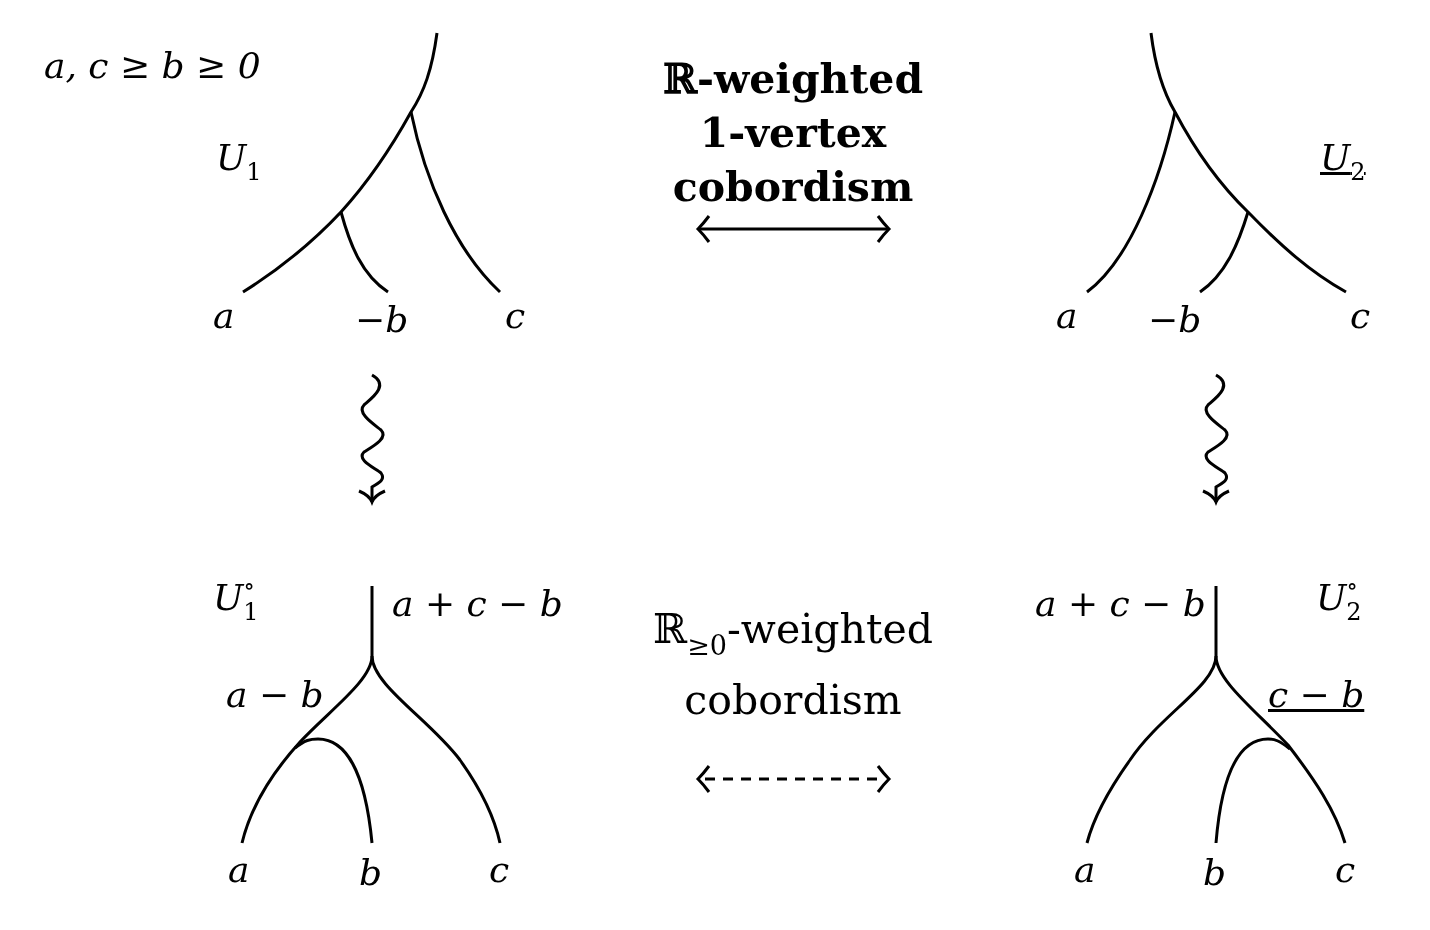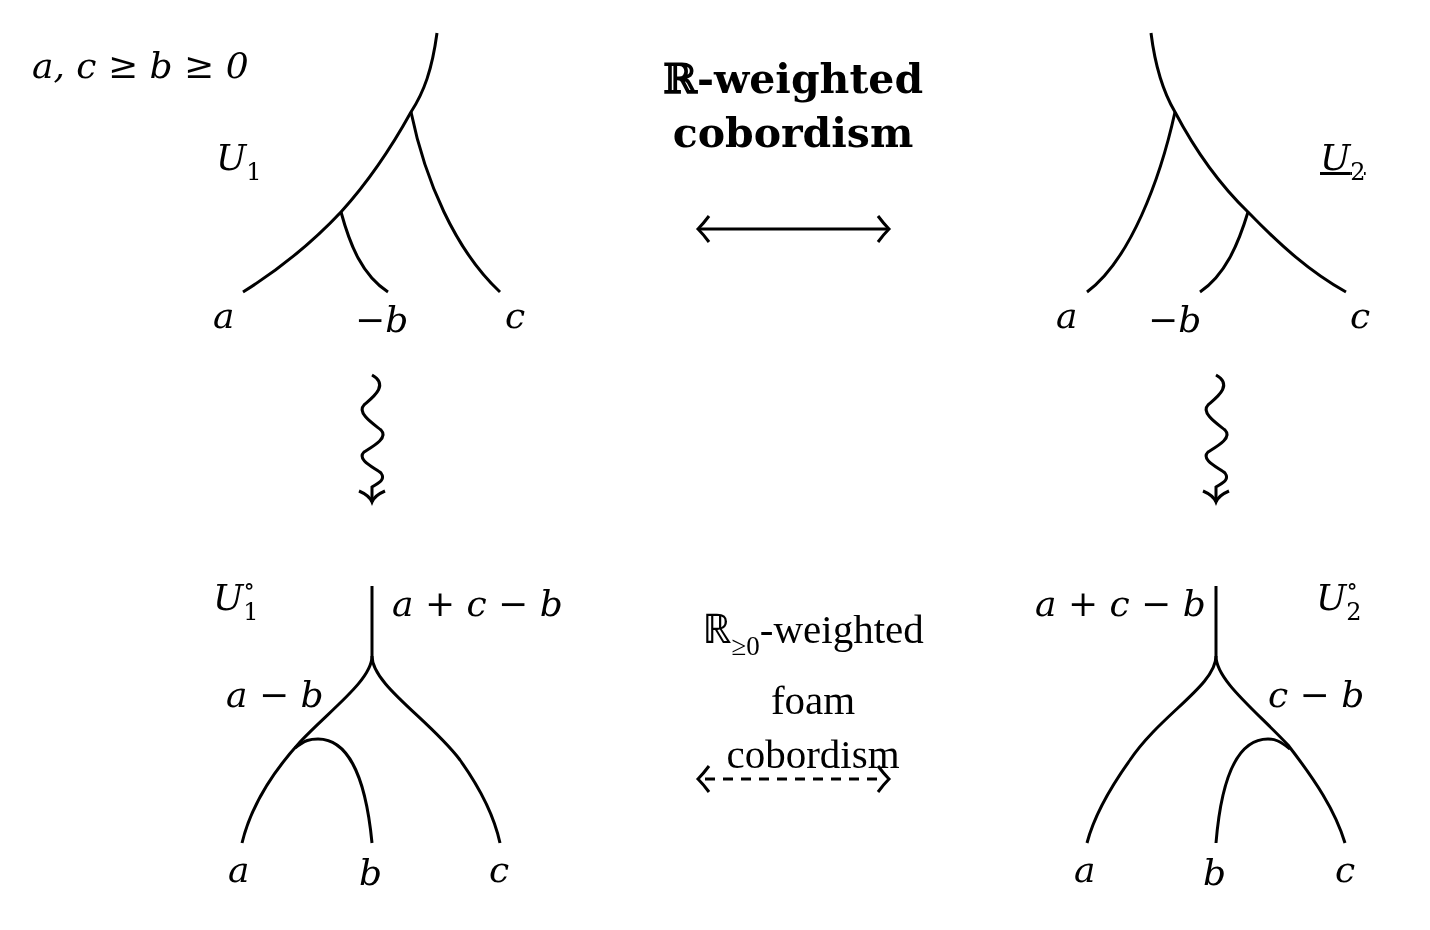--- a/index.html
+++ b/index.html
@@ -60,56 +60,56 @@
     <path d="M1290,749 C1280,741 1275,739 1268,739 C1240,739 1222,770 1216,843"></path>
   </g>
 
   <g>
     <path d="M705,779 L882,779" stroke-dasharray="10,8"></path>
     <path d="M709,766 C703,774 700,777 698,779 C700,781 703,784 709,792"></path>
     <path d="M878,766 C884,774 887,777 889,779 C887,781 884,784 878,792"></path>
   </g>
 </svg>
 
-<div class="lbl" style="left:32px;top:48px;">a, c ≥ b ≥ 0</div>
+<div class="lbl" style="left:44px;top:48px;">a, c ≥ b ≥ 0</div>
 
 <div class="lbl" style="left:216px;top:140px;">
   <span>U</span><sub>1</sub>
 </div>
 <div class="lbl" style="left:213px;top:298px;">a</div>
 <div class="lbl" style="left:355px;top:302px;">−b</div>
 <div class="lbl" style="left:505px;top:298px;">c</div>
 
 <div class="lbl" style="left:1320px;top:140px;text-decoration:underline;">
   <span>U</span><sub>2</sub>
 </div>
 <div class="lbl" style="left:1056px;top:298px;">a</div>
 <div class="lbl" style="left:1148px;top:302px;">−b</div>
 <div class="lbl" style="left:1350px;top:298px;">c</div>
 
 <div class="caption" style="left:613px;top:52px;font-weight:bold;">
   <div><span>ℝ</span><span>-weighted</span></div>
+  <div>1-vertex</div>
   <div>cobordism</div>
 </div>
 
 <div class="lbl" style="left:213px;top:580px;">
   <span>U</span><span class="sup-sub"><span class="s1">∘</span><span class="s2">1</span></span>
 </div>
 <div class="lbl" style="left:392px;top:586px;">a + c − b</div>
 <div class="lbl" style="left:226px;top:677px;text-align:right;">a − b</div>
 <div class="lbl" style="left:228px;top:852px;">a</div>
 <div class="lbl" style="left:359px;top:855px;">b</div>
 <div class="lbl" style="left:489px;top:852px;">c</div>
 
-<div class="caption" style="left:633px;top:602px;font-family:Liberation Serif, serif;">
+<div class="caption" style="left:613px;top:602px;">
   <div><span>ℝ</span><sub>≥0</sub><span>-weighted</span></div>
-  <div>foam</div>
   <div>cobordism</div>
 </div>
 
 <div class="lbl" style="left:1316px;top:580px;">
   <span>U</span><span class="sup-sub"><span class="s1">∘</span><span class="s2">2</span></span>
 </div>
 <div class="lbl" style="left:1035px;top:586px;">a + c − b</div>
-<div class="lbl" style="left:1268px;top:677px;">c − b</div>
+<div class="lbl" style="left:1268px;top:677px;text-decoration:underline;">c − b</div>
 <div class="lbl" style="left:1074px;top:852px;">a</div>
 <div class="lbl" style="left:1203px;top:855px;">b</div>
 <div class="lbl" style="left:1335px;top:852px;">c</div>
 
 </body></html>

